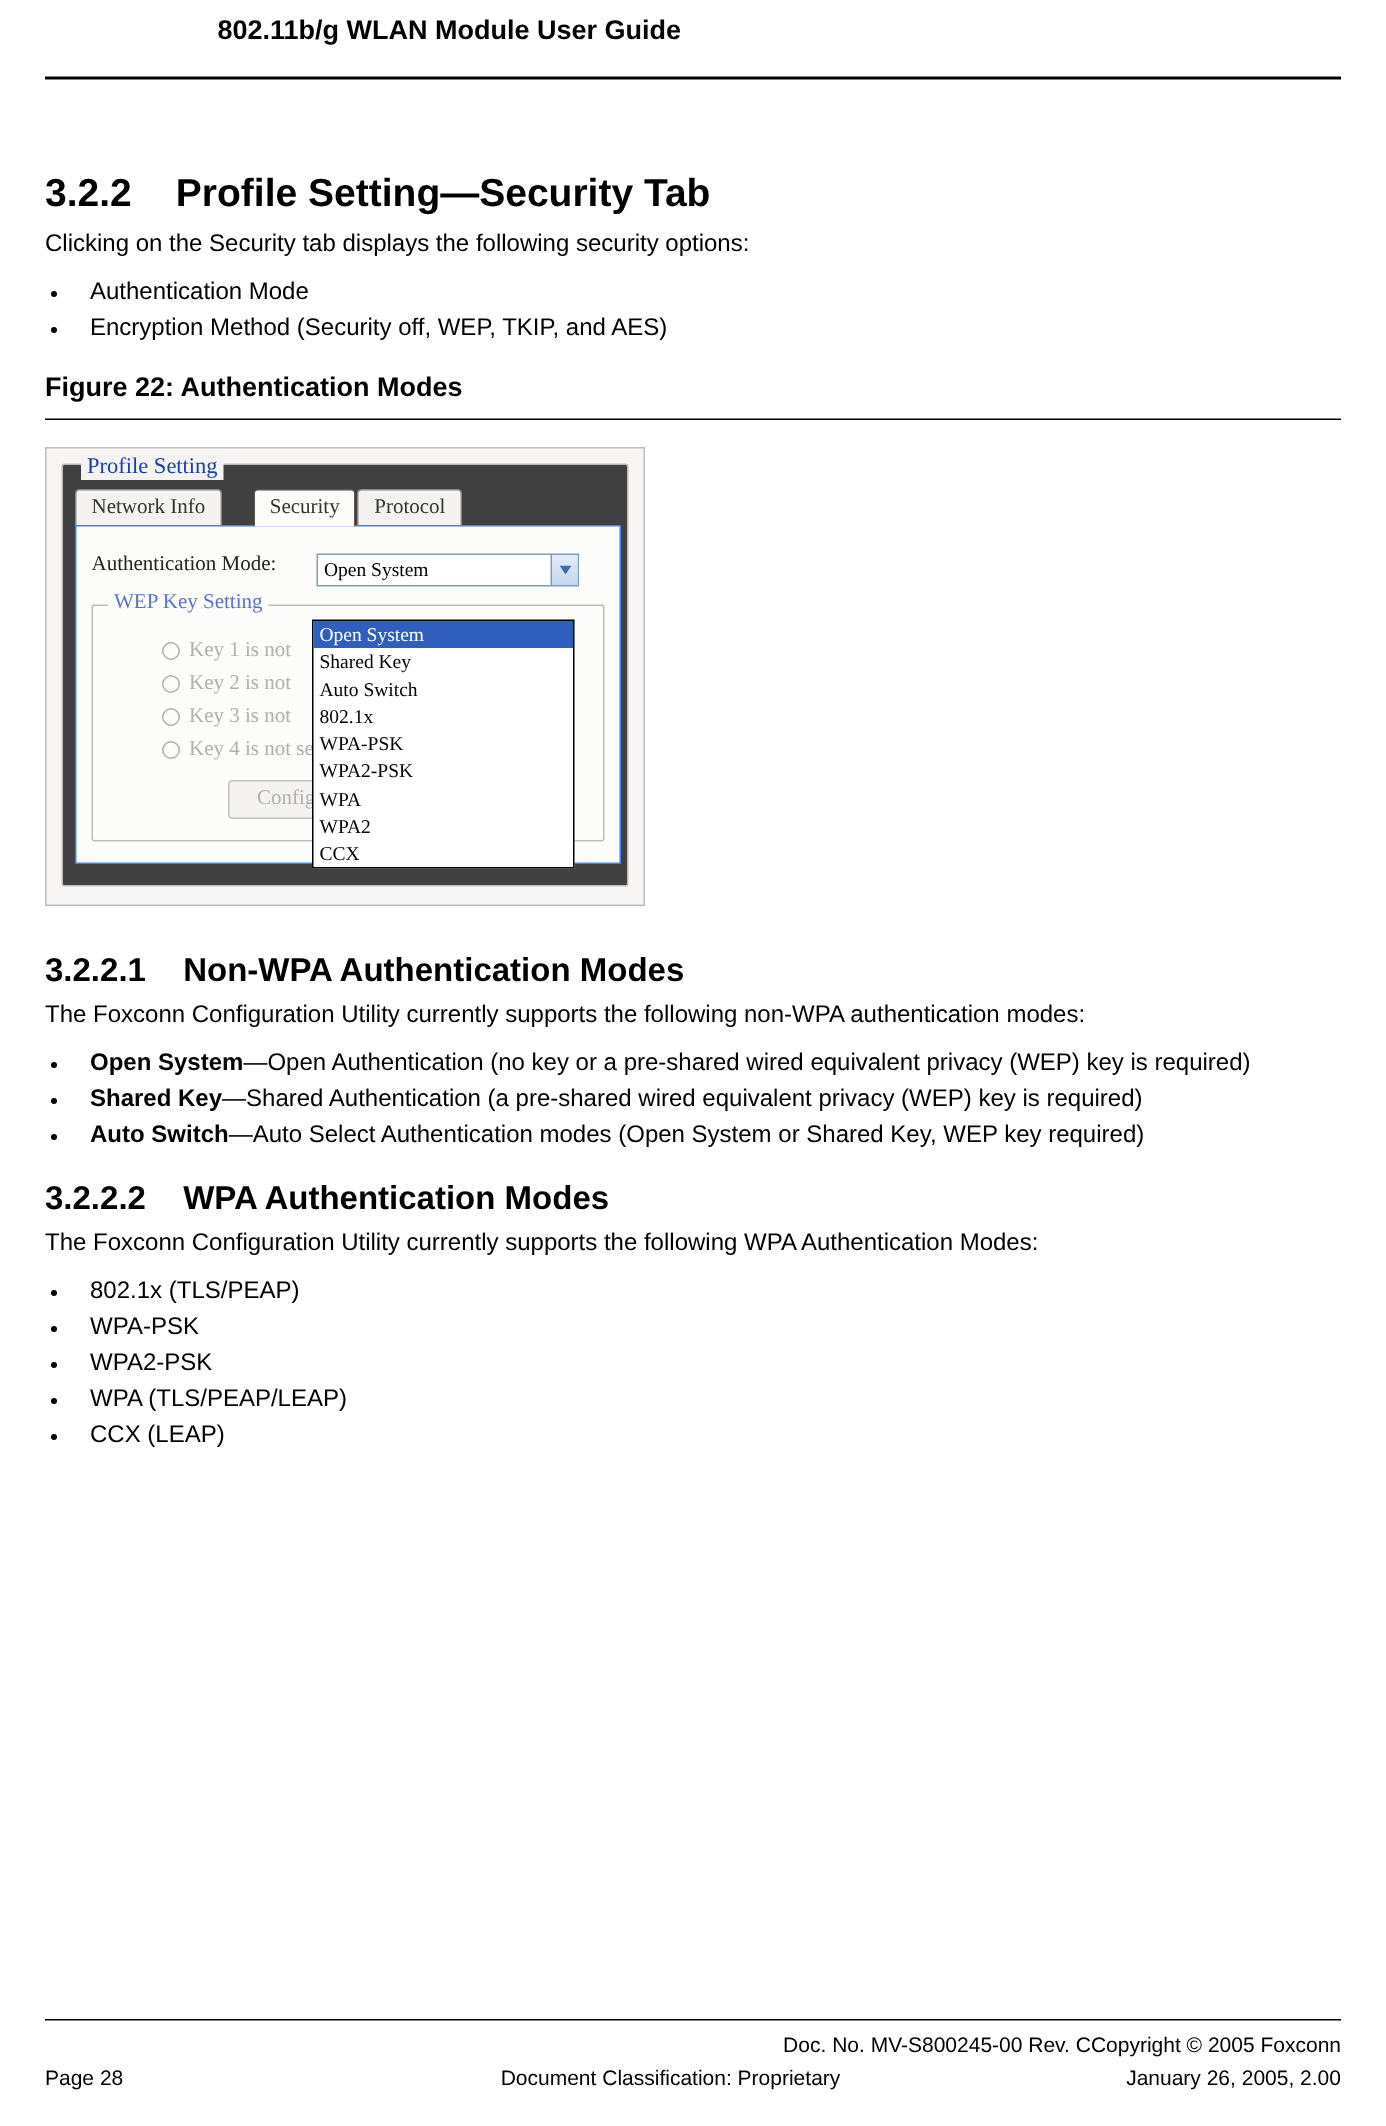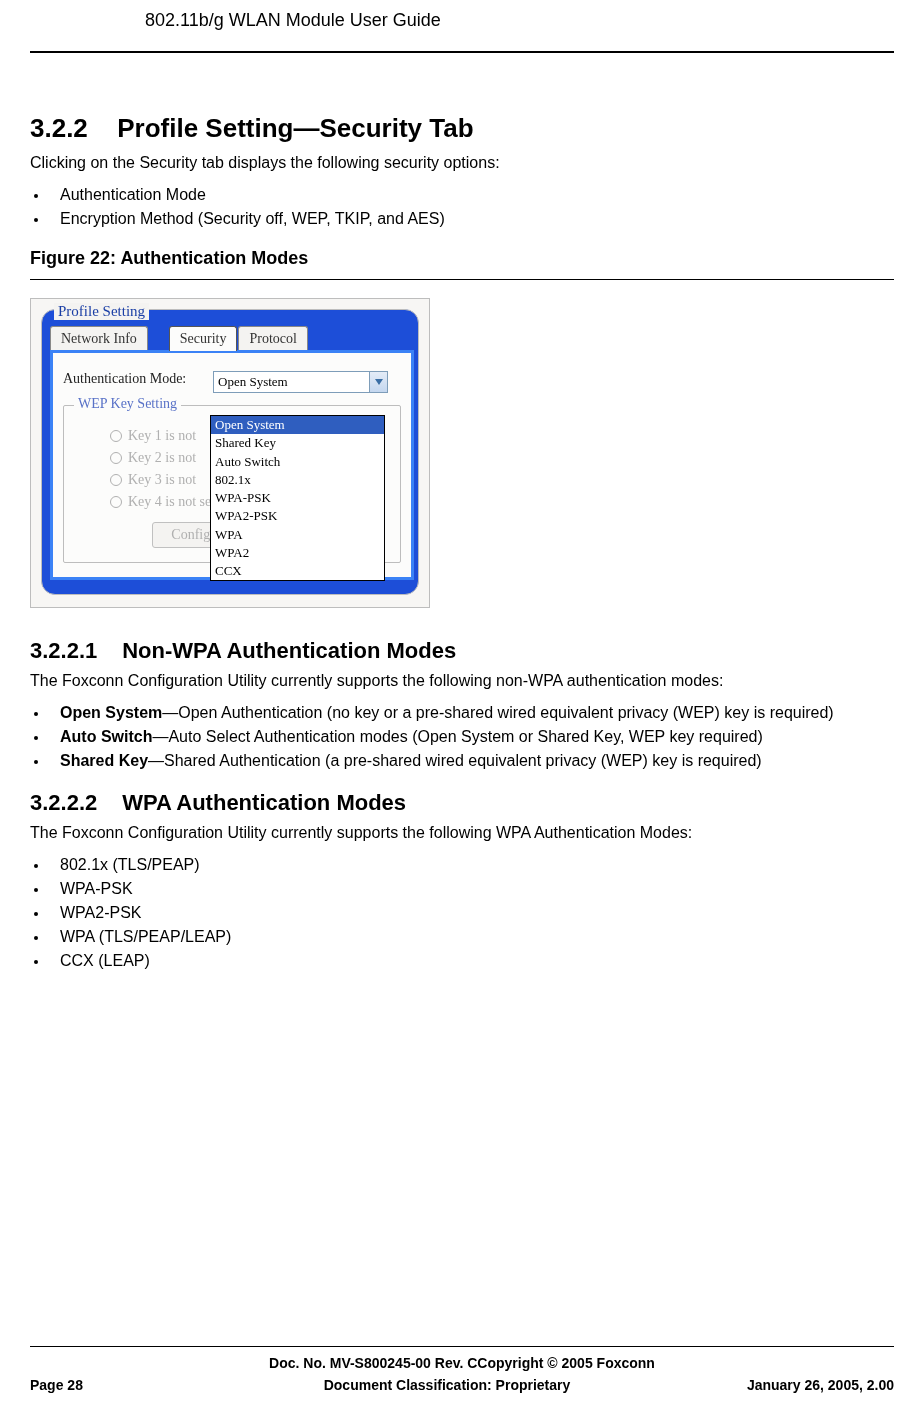--- a/index.html
+++ b/index.html
@@ -26,21 +26,21 @@
       padding-top: 10px;
       padding-left: 115px;
       padding-bottom: 20px;
       border-bottom: 2px solid #000;
     }
     .header-line1 {
       font-weight: bold;
       font-size: 18px;
     }
     .header-line2 {
-      font-weight: normal;
+      font-weight: bold;
       font-size: 18px;
     }
     .content {
       flex: 1;
       padding-top: 60px;
     }
     .h2 {
       font-size: 26px;
       font-weight: bold;
       margin-bottom: 10px;
@@ -89,24 +89,24 @@
       width: 400px;
       border: 1px solid #bdbdbd;
       background: #f7f6f4;
       padding: 10px 10px 12px 10px;
       position: relative;
       margin-bottom: 30px;
       font-family: "Times New Roman", serif;
     }
     .fieldset-outer {
       border: 1px solid #bdbdbd;
-      border-radius: 14px;
+      border-radius: 2px;
       padding: 8px 4px 14px 8px;
       position: relative;
-      background: #1d4ed8;
+      background: #404040;
     }
     .fieldset-legend {
       position: relative;
       top: -16px;
       background: #f4f3f1;
       padding: 0 4px;
       color: #1a3ea5;
       font-size: 15px;
       margin-left: 4px;
       display: inline-block;
@@ -131,21 +131,21 @@
     }
     .tab.active {
       background: #fcfcfb;
       z-index: 2;
       border-color: #555;
       padding-bottom: 4px;
       margin-bottom: -1px;
       margin-left: 20px;
     }
     .tab-panel {
-      border: 3px solid #3b82f6;
+      border: 1px solid #3b82f6;
       background: #fcfcfb;
       padding: 18px 10px 14px 10px;
     }
     .form-row {
       display: flex;
       align-items: flex-start;
       margin-bottom: 12px;
       font-size: 14px;
     }
     .form-label {
@@ -248,24 +248,23 @@
     .bold {
       font-weight: bold;
     }
     .footer {
       border-top: 1.5px solid #000;
       padding-top: 8px;
       padding-bottom: 18px;
     }
     .footer-row {
       display: flex;
-      justify-content: center;
+      justify-content: flex-end;
       font-size: 14px;
       margin-bottom: 6px;
-      font-weight: bold;
     }
     .footer-left { text-align: left; }
     .footer-center { text-align: center; flex: 1; }
     .footer-right { text-align: right; }
   </style>
 </head>
 <body>
 
 <div class="page">
   <div class="header">
@@ -359,25 +358,25 @@
       <span>Non-WPA Authentication Modes</span>
     </div>
     <div class="p">The Foxconn Configuration Utility currently supports the following non-WPA authentication modes:</div>
     <div class="bullet-list">
       <div class="bullet-item">
           <span class="bullet-dot"></span>
           <span class="bullet-text"><span class="bold">Open System</span><span>—Open Authentication (no key or a pre-shared wired equivalent privacy (WEP) key is required)</span></span>
         </div>
       <div class="bullet-item">
           <span class="bullet-dot"></span>
+          <span class="bullet-text"><span class="bold">Shared Key</span><span>—Shared Authentication (a pre-shared wired equivalent privacy (WEP) key is required)</span></span>
+        </div>
+      <div class="bullet-item">
+          <span class="bullet-dot"></span>
           <span class="bullet-text"><span class="bold">Auto Switch</span><span>—Auto Select Authentication modes (Open System or Shared Key, WEP key required)</span></span>
-        </div>
-      <div class="bullet-item">
-          <span class="bullet-dot"></span>
-          <span class="bullet-text"><span class="bold">Shared Key</span><span>—Shared Authentication (a pre-shared wired equivalent privacy (WEP) key is required)</span></span>
         </div>
     </div>
 
     <div class="h3">
       <span class="h3-num">3.2.2.2</span>
       <span>WPA Authentication Modes</span>
     </div>
     <div class="p">The Foxconn Configuration Utility currently supports the following WPA Authentication Modes:</div>
     <div class="bullet-list">
       <div class="bullet-item">

